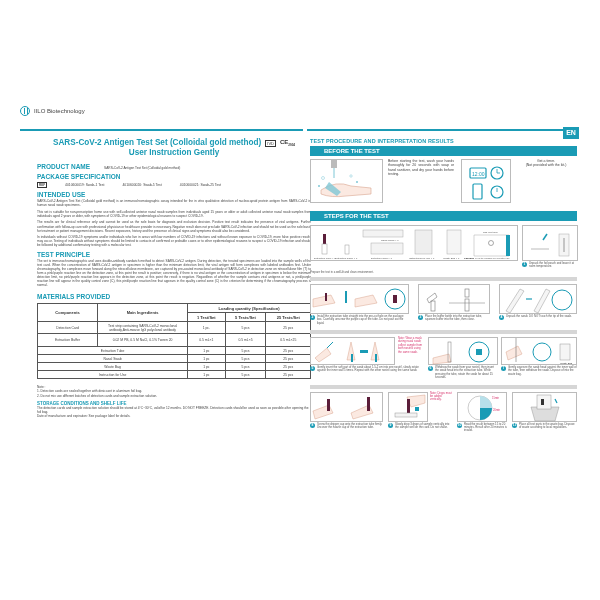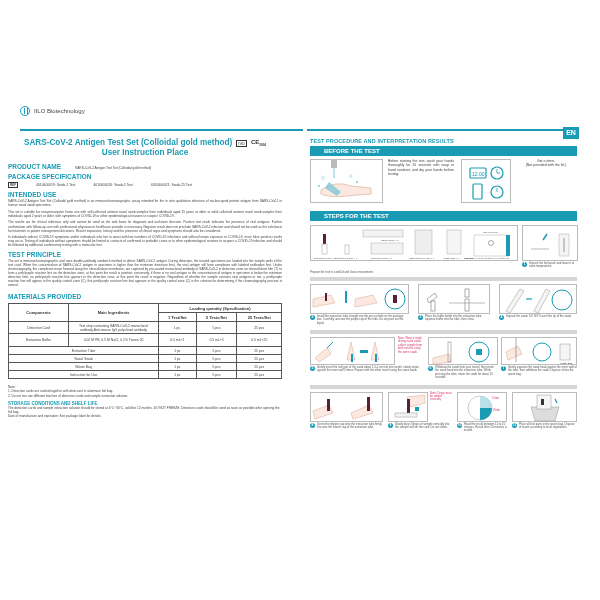--- a/index.html
+++ b/index.html
@@ -6,21 +6,21 @@
   html, body { width: 600px; height: 600px; background: #ffffff; overflow: hidden; }
   body { font-family: "Liberation Sans", sans-serif; color: #333; position: relative; }
   .logo { position: absolute; left: 20px; top: 106px; display: flex; align-items: center; gap: 4px; font-size: 6px; color: #444; }
   .logo-mark { width: 10px; height: 10px; border: 1px solid #1a9bb5; border-radius: 50%; position: relative; }
   .logo-mark::after { content: ""; position: absolute; left: 3px; top: 1px; width: 2px; height: 6px; border-left: 1px solid #1a9bb5; border-right: 1px solid #1a9bb5; }
   .hline-left { position: absolute; left: 20px; top: 129px; width: 283px; height: 2px; background: #1a9bb5; }
   .hline-right { position: absolute; left: 307px; top: 129px; width: 260px; height: 2px; background: #1a9bb5; }
   .en-badge { position: absolute; left: 563px; top: 127px; width: 16px; height: 12px; background: #1a9bb5; color: #fff; font-size: 7px; font-weight: bold; text-align: center; line-height: 12px; }
 
   
-  .left { position: absolute; left: 8px; top: 138px; width: 274px; }
+  .left { position: absolute; left: 37px; top: 138px; width: 274px; }
   .title { text-align: center; font-weight: bold; font-size: 8.2px; color: #1a9bb5; line-height: 10px; }
   .title-row { display: flex; justify-content: center; align-items: center; gap: 4px; }
   .ivd { display: inline-block; border: 1px solid #333; font-size: 4px; padding: 0 1px; color: #333; line-height: 5px; }
   .ce { font-size: 6px; color: #333; font-weight: bold; }
   .sec-h { font-size: 6.5px; font-weight: bold; color: #1a9bb5; margin-top: 3px; }
   .row-inline { display: flex; align-items: baseline; gap: 14px; }
   .small { font-size: 3.2px; color: #444; line-height: 4.1px; }
   .para { font-size: 3.2px; color: #444; line-height: 4.1px; text-align: justify; margin-top: 2.5px; }
   .spec { display: flex; gap: 18px; font-size: 3.4px; color: #444; margin-top: 2px; align-items: center; }
   .ref { border: 1px solid #333; font-size: 3px; padding: 0 1px; font-weight: bold; }
@@ -62,21 +62,21 @@
 <div class="hline-left"></div>
 <div class="hline-right"></div>
 <div class="en-badge">EN</div>
 
 <div class="left">
   <div class="title-row">
     <div class="title">SARS-CoV-2 Antigen Test Set (Colloidal gold method)</div>
     <span class="ivd">IVD</span>
     <span class="ce"><span>CE</span><sub style="font-size:3px">2934</sub></span>
   </div>
-  <div class="title">User Instruction Place</div>
+  <div class="title">User Instruction Gently</div>
 
   <div class="row-inline" style="margin-top:5px">
     <span class="sec-h" style="margin-top:0">PRODUCT NAME</span>
     <span class="small">SARS-CoV-2 Antigen Test Set (Colloidal gold method)</span>
   </div>
 
   <div class="sec-h">PACKAGE SPECIFICATION</div>
   <div class="spec">
     <span class="ref">REF</span>
     <span><span>4010600019:</span> <span>Swab-1 Test</span></span>

